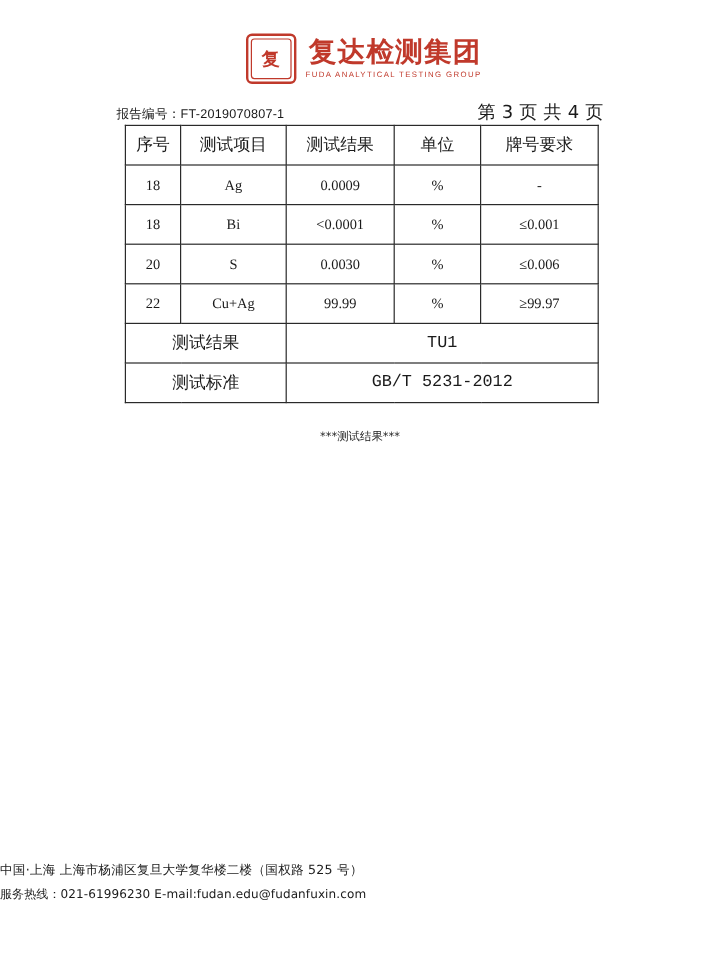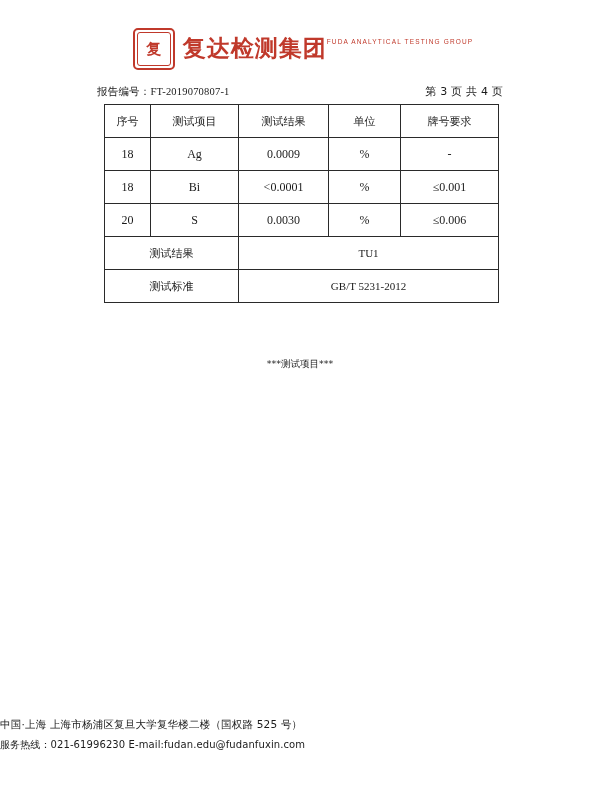--- a/index.html
+++ b/index.html
@@ -58,21 +58,21 @@
     align-items: center;
     justify-content: center;
     font-family: "DejaVu Serif", serif;
     font-size: 15px;
     color: #c0392b;
     font-weight: bold;
     line-height: 1;
   }
   .logo-text {
     display: flex;
-    flex-direction: row;
+    flex-direction: column;
     justify-content: center;
     text-align: right;
   }
   .logo-cn {
     font-family: "DejaVu Sans", sans-serif;
     font-size: 23px;
     font-weight: bold;
     color: #c0392b;
     letter-spacing: 1px;
     line-height: 1.1;
@@ -91,47 +91,47 @@
     position: absolute;
     left: 97px;
     top: 84px;
     width: 406px;
     display: flex;
     justify-content: space-between;
     align-items: baseline;
     font-size: 11.5px;
   }
   .report-no {
-    font-family: Liberation Serif, serif;
+    font-family: Liberation Sans, sans-serif;
     font-size: 10.5px;
     letter-spacing: 0.2px;
   }
   .page-no {
     font-family: "DejaVu Sans", sans-serif;
-    font-size: 11px;
+    font-size: 15px;
     letter-spacing: 0.2px;
     text-align: center;
   }
 
   
   table.result-table {
     position: absolute;
     left: 104px;
     top: 104px;
     width: 394px;
     border-collapse: collapse;
     table-layout: fixed;
   }
   table.result-table td {
     border: 1px solid #2a2a2a;
     text-align: center;
     vertical-align: middle;
     height: 30px;
-    font-size: 11px;
-    font-family: Liberation Serif, serif;
+    font-size: 14px;
+    font-family: Liberation Mono, monospace;
   }
   table.result-table td.num,
   table.result-table td.val {
     font-family: "Liberation Serif", serif;
     font-size: 12px;
     margin-left: 48px;
   }
   .col-1 { width: 46px; }
   .col-2 { width: 88px; }
   .col-3 { width: 90px; }
@@ -236,32 +236,39 @@
         <td class="val">%</td>
         <td class="val">≤0.001</td>
       </tr>
       <tr>
         <td class="num">20</td>
         <td class="val">S</td>
         <td class="val">0.0030</td>
         <td class="val">%</td>
         <td class="val">≤0.006</td>
       </tr>
+      <tr>
+        <td class="num">22</td>
+        <td class="val">Cu+Ag</td>
+        <td class="val">99.99</td>
+        <td class="val">%</td>
+        <td class="val">≥99.97</td>
+      </tr>
 
       <tr>
         <td class="footer-label" colspan="2">测试结果</td>
         <td class="footer-value" colspan="3">TU1</td>
       </tr>
       <tr>
         <td class="footer-label" colspan="2">测试标准</td>
         <td class="footer-value" colspan="3">GB/T 5231-2012</td>
       </tr>
     </tbody>
   </table>
 
-  <div class="end-note">***测试项目***</div>
+  <div class="end-note">***测试结果***</div>
 
   <div class="footer">
     <div class="footer-line1">中国·上海   上海市杨浦区复旦大学复华楼二楼（国权路 525 号）</div>
     <div class="footer-line2">服务热线：021-61996230 E-mail:fudan.edu@fudanfuxin.com</div>
   </div>
 
 </div>
 
 </body></html>

